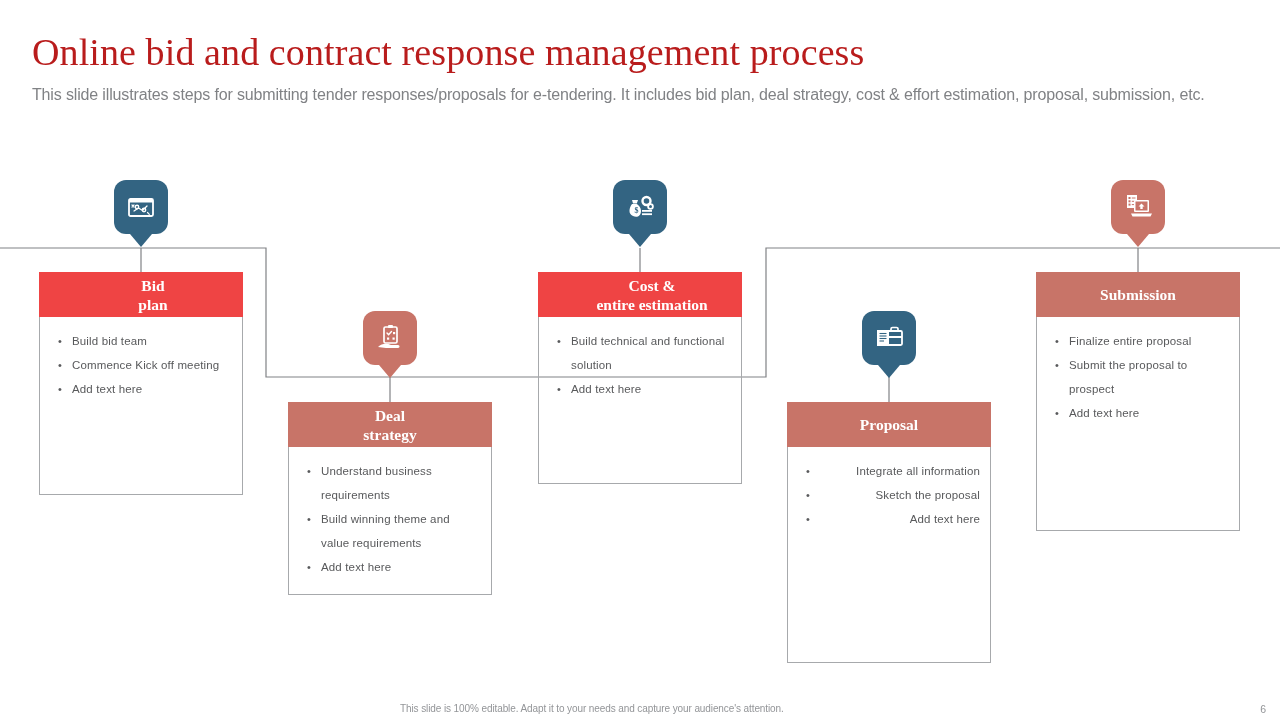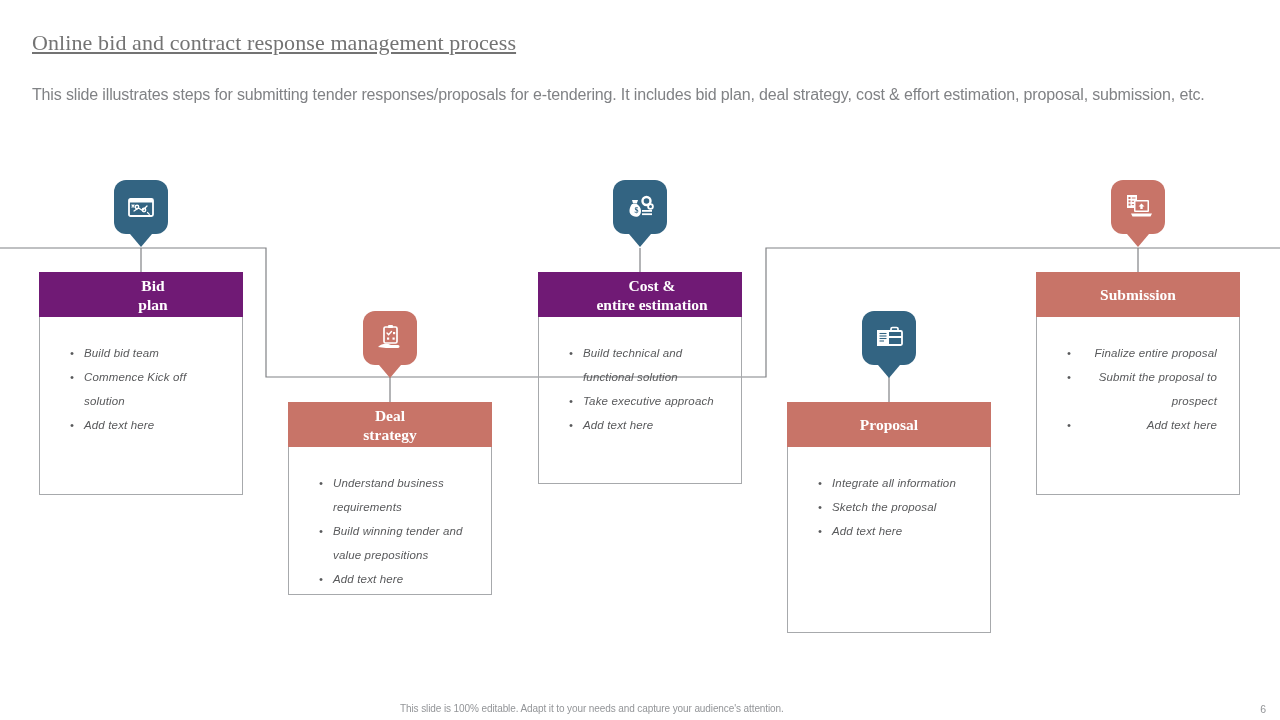--- a/index.html
+++ b/index.html
@@ -14,25 +14,24 @@
     overflow: hidden;
     font-family: "Liberation Sans", sans-serif;
   }
 
   
   #page-title {
     position: absolute;
     left: 32px;
     top: 30px;
     font-family: "Liberation Serif", serif;
-    font-size: 22px;
-    color: #737373;
+    font-size: 38px;
+    color: #b91c1c;
     letter-spacing: 0.1px;
     white-space: nowrap;
-    text-decoration: underline;
   }
   #page-subtitle {
     position: absolute;
     left: 32px;
     top: 86px;
     font-size: 16px;
     color: #808285;
     letter-spacing: -0.15px;
     white-space: nowrap;
   }
@@ -71,43 +70,42 @@
     white-space: nowrap;
   }
   .card-body {
     border: 1px solid #a7a9ac;
     border-top: none;
     box-sizing: border-box;
     padding: 12px 10px 10px 10px;
   }
   .bullet-list {
     list-style: none;
-    margin: 12px;
+    margin: 0;
     padding: 0;
-    font-style: italic;
   }
   .bullet-item {
     position: relative;
     padding-left: 22px;
     font-size: 11.5px;
     line-height: 24px;
     color: #58595b;
     letter-spacing: 0.15px;
   }
   .bullet-item::before {
     content: "\2022";
     position: absolute;
     left: 8px;
     top: 0;
     font-size: 11px;
     color: #58595b;
   }
 
   
-  .blue .card-header { background: #701a75; padding-left: 24px; }
+  .blue .card-header { background: #ef4444; padding-left: 24px; }
   .salmon .card-header { background: #c87468; }
 
   
   .icon-badge {
     position: absolute;
     width: 54px;
     height: 54px;
     border-radius: 12px;
     display: flex;
     align-items: center;
@@ -240,72 +238,71 @@
 <div class="icon-pointer salmon-point" style="left:1127px; top:234px;"></div>
 
 <div class="step-card blue" style="left:39px; top:272px;">
   <div class="card-header">
     <span class="hl">Bid</span>
     <span class="hl">plan</span>
   </div>
   <div class="card-body" style="height:178px;">
     <ul class="bullet-list">
       <li class="bullet-item">Build bid team</li>
-      <li class="bullet-item">Commence  Kick off solution</li>
+      <li class="bullet-item">Commence  Kick off meeting</li>
       <li class="bullet-item">Add text here</li>
     </ul>
   </div>
 </div>
 
 <div class="step-card salmon" style="left:288px; top:402px;">
   <div class="card-header">
     <span class="hl">Deal</span>
     <span class="hl">strategy</span>
   </div>
   <div class="card-body" style="height:148px;">
     <ul class="bullet-list">
       <li class="bullet-item">Understand  business requirements</li>
-      <li class="bullet-item">Build winning  tender and value  prepositions</li>
+      <li class="bullet-item">Build winning  theme and value  requirements</li>
       <li class="bullet-item">Add text here</li>
     </ul>
   </div>
 </div>
 
 <div class="step-card blue" style="left:538px; top:272px;">
   <div class="card-header">
     <span class="hl">Cost &amp;</span>
     <span class="hl">entire estimation</span>
   </div>
   <div class="card-body" style="height:167px;">
     <ul class="bullet-list">
       <li class="bullet-item">Build technical and functional  solution</li>
-      <li class="bullet-item">Take executive  approach</li>
       <li class="bullet-item">Add text here</li>
     </ul>
   </div>
 </div>
 
 <div class="step-card salmon" style="left:787px; top:402px;">
   <div class="card-header">
     <span class="hl">Proposal</span>
   </div>
-  <div class="card-body" style="height:186px;">
+  <div class="card-body" style="height:216px;text-align:right;">
     <ul class="bullet-list">
       <li class="bullet-item">Integrate  all information</li>
       <li class="bullet-item">Sketch the  proposal</li>
       <li class="bullet-item">Add text here</li>
     </ul>
   </div>
 </div>
 
 <div class="step-card salmon" style="left:1036px; top:272px;border-radius:13px;">
   <div class="card-header">
     <span class="hl">Submission</span>
   </div>
-  <div class="card-body" style="height:178px;text-align:right;">
+  <div class="card-body" style="height:214px;">
     <ul class="bullet-list">
       <li class="bullet-item">Finalize entire proposal</li>
       <li class="bullet-item">Submit the proposal to prospect</li>
       <li class="bullet-item">Add text here</li>
     </ul>
   </div>
 </div>
 
 <div id="footer-note">This slide is 100% editable. Adapt it to your needs and capture your audience's attention.</div>
 <div id="page-number">6</div>

